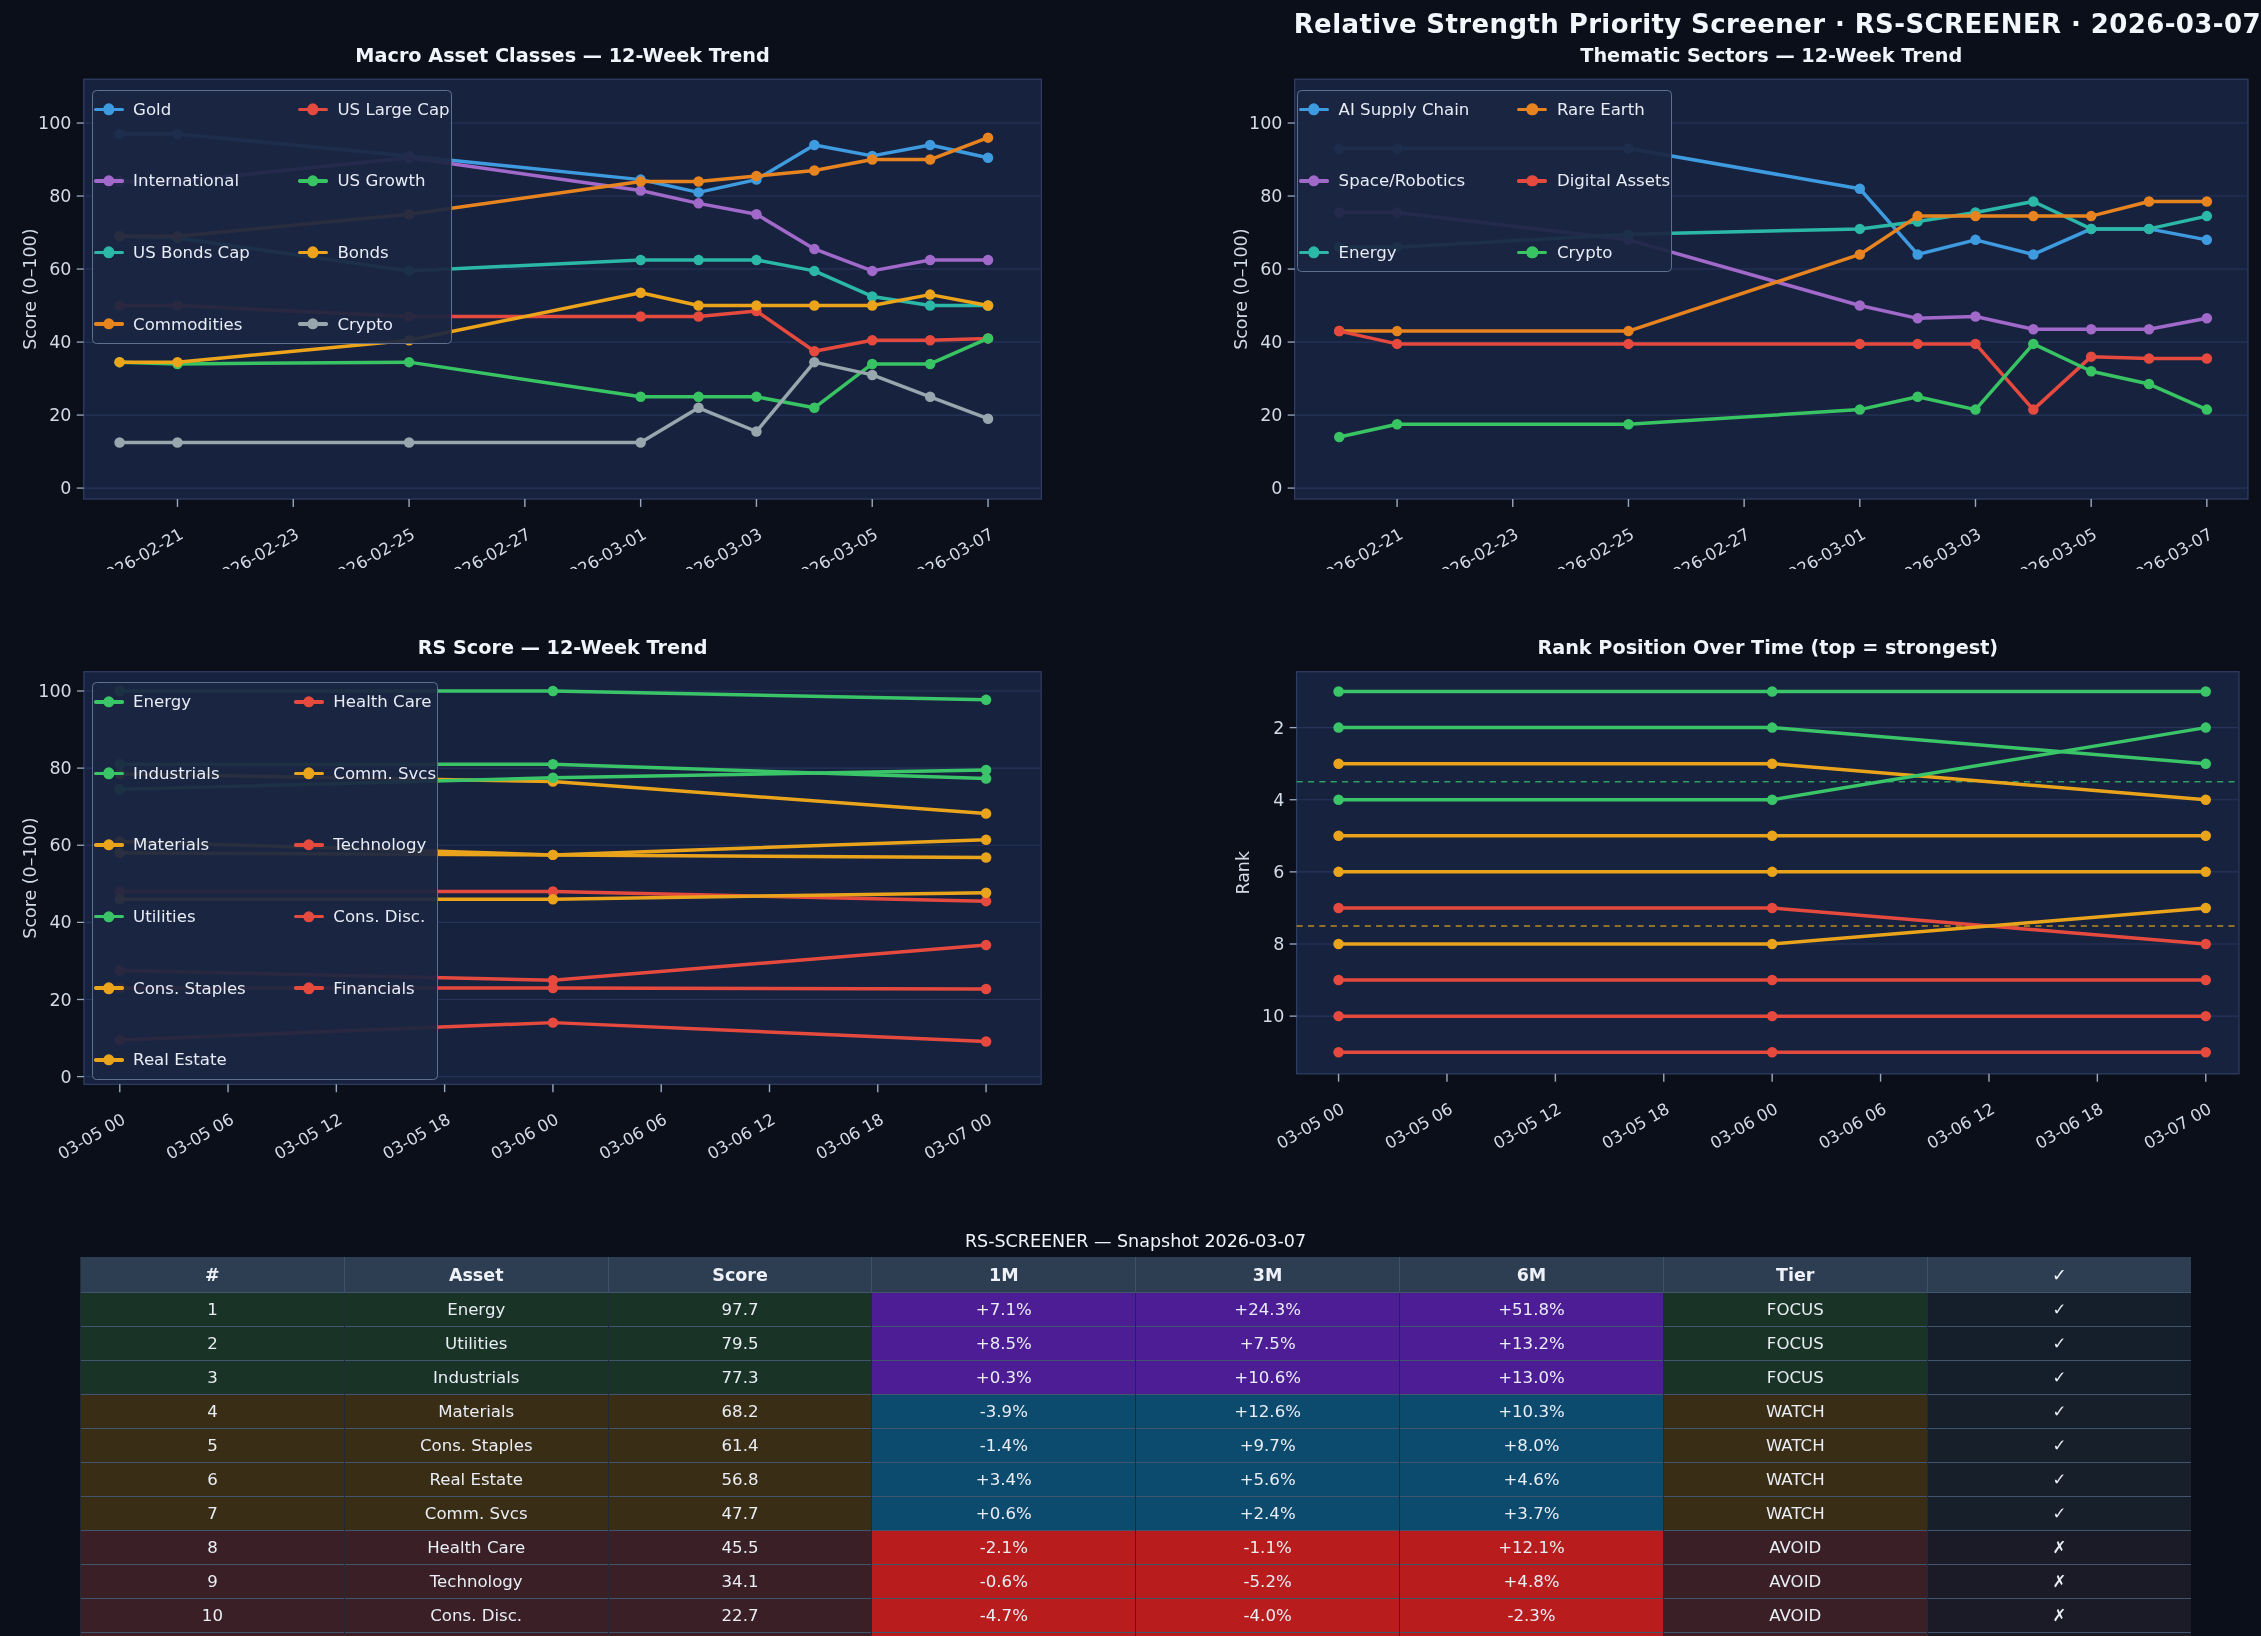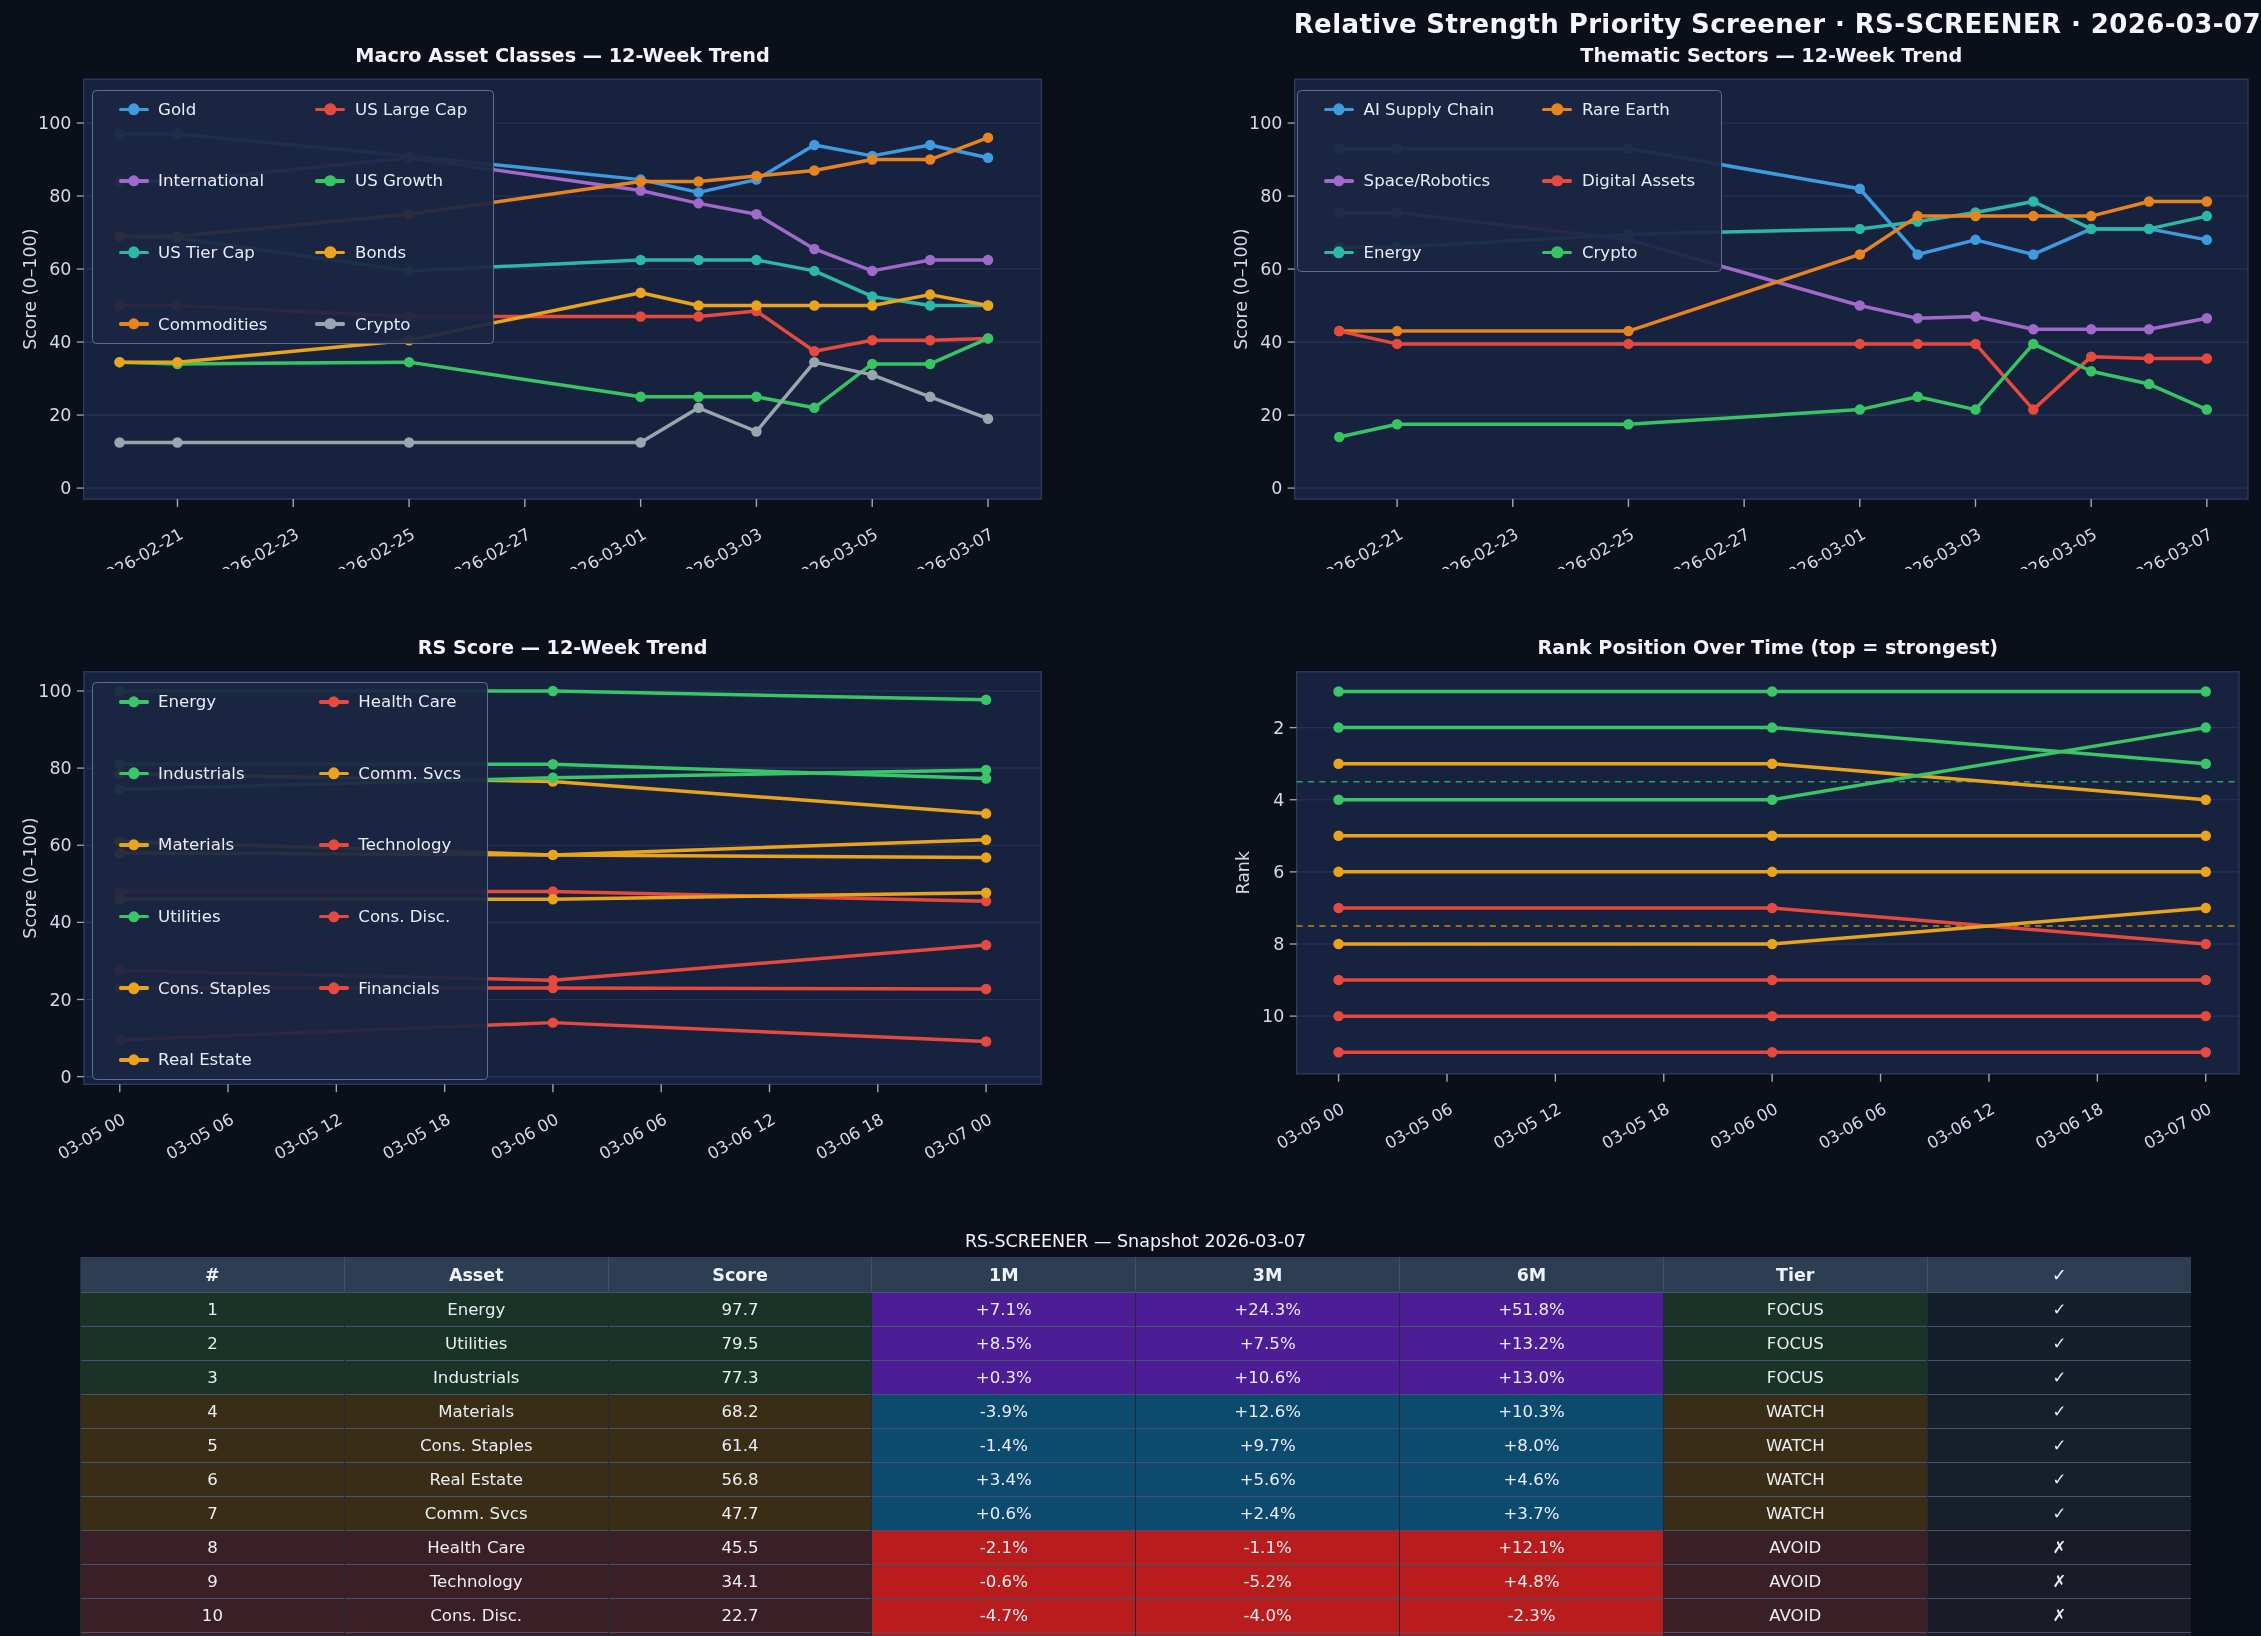--- a/index.html
+++ b/index.html
@@ -10,21 +10,21 @@
   }
   #main-title{
     position:absolute;top:8.7px;left:0;width:100%;text-align:right;
     font-size:26px;font-weight:bold;color:#f3f6fb;letter-spacing:0.4px;
   }
   .chart{position:absolute}
   .legend{
     position:absolute;display:grid;grid-auto-flow:column;
     column-gap:30px;row-gap:2.6px;
     background:rgba(27,38,66,.93);border:1.3px solid #5f6f8e;border-radius:4.4px;
-    padding:7px 26px;z-index:5;gap:48px;
+    padding:7px 1px;z-index:5;gap:48px;
   }
   .legend-item{display:flex;align-items:center;gap:9.6px;height:23.6px}
   .swatch{position:relative;width:30px;height:3.5px;border-radius:1.7px;flex:none}
   .dot{position:absolute;left:50%;top:50%;transform:translate(-50%,-50%);
     width:11.4px;height:11.4px;border-radius:50%;background:inherit}
   .legend-label{font-size:16.6px;color:#e7ecf5;white-space:nowrap}
   #table-wrap{position:absolute;left:80px;top:1231px;width:2111px}
   #table-title{text-align:center;font-size:17.5px;font-weight:normal;color:#f1f4fa;margin:0 0 6.1px 0}
   table{width:100%;border-collapse:collapse;table-layout:fixed}
   th{
@@ -188,21 +188,21 @@
       <div class="legend-item">
         <span class="swatch" style="background: rgb(161, 105, 201);">
           <span class="dot"></span>
         </span>
         <span class="legend-label">International</span>
       </div>
       <div class="legend-item">
         <span class="swatch" style="background: rgb(44, 184, 166);">
           <span class="dot"></span>
         </span>
-        <span class="legend-label">US Tier Cap</span>
+        <span class="legend-label">US Bonds Cap</span>
       </div>
       <div class="legend-item">
         <span class="swatch" style="background: rgb(232, 132, 31);">
           <span class="dot"></span>
         </span>
         <span class="legend-label">Commodities</span>
       </div>
       <div class="legend-item">
         <span class="swatch" style="background: rgb(230, 74, 62);">
           <span class="dot"></span>

